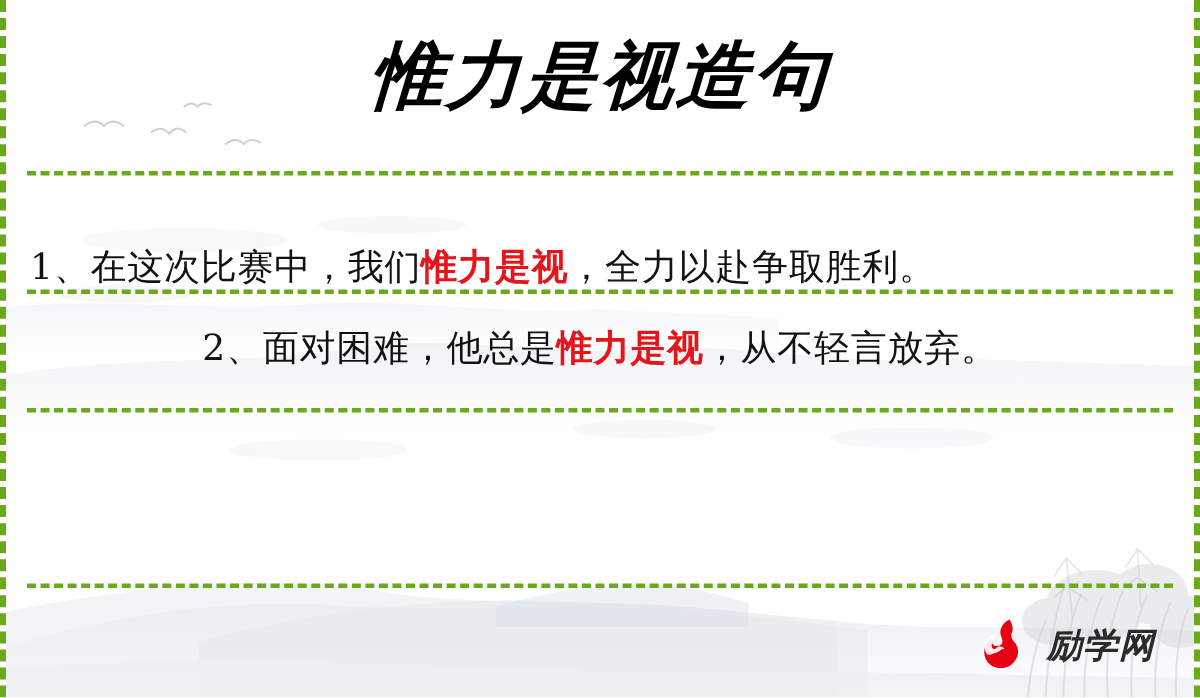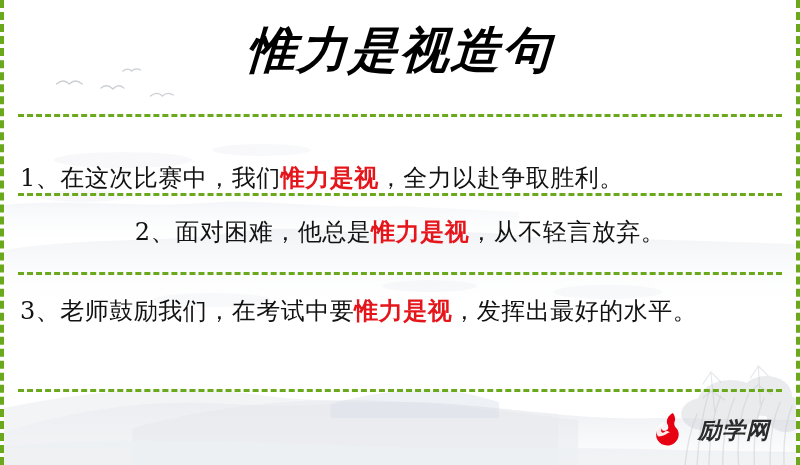--- a/index.html
+++ b/index.html
@@ -196,23 +196,20 @@
     </div>
 
     <div class="rule r2"></div>
 
     <div class="sentence s2">
       <span>2、</span><span>面对困难，他总是</span><span class="idiom">惟力是视</span><span>，从不轻言放弃。</span>
     </div>
 
     <div class="rule r3"></div>
 
-    <div class="sentence s3">
-      <span>3、</span><span>老师鼓励我们，在考试中要</span><span class="idiom">惟力是视</span><span>，发挥出最好的水平。</span>
-    </div>
 
     <div class="rule r4"></div>
 
     <div class="watermark">
       <svg class="logo-mark" viewBox="0 0 64 64" aria-hidden="true">
         <path d="M41,6 C33,10 30,18 33,24 C35,28 34,32 30,33 C25,34 22,30 23,25
                  C16,30 13,40 18,48 C23,56 35,58 43,52 C51,46 52,35 46,29
                  C43,26 42,22 44,18 C45,15 44,10 41,6 Z" fill="#e60012"></path>
         <path d="M28,20 C20,22 15,29 16,36 C17,43 24,47 31,45 C36,43 38,39 36,36
                  C34,33 30,33 28,35 C26,37 23,36 23,33 C23,29 25,24 28,20 Z" fill="#ffffff" opacity="0.92"></path>

